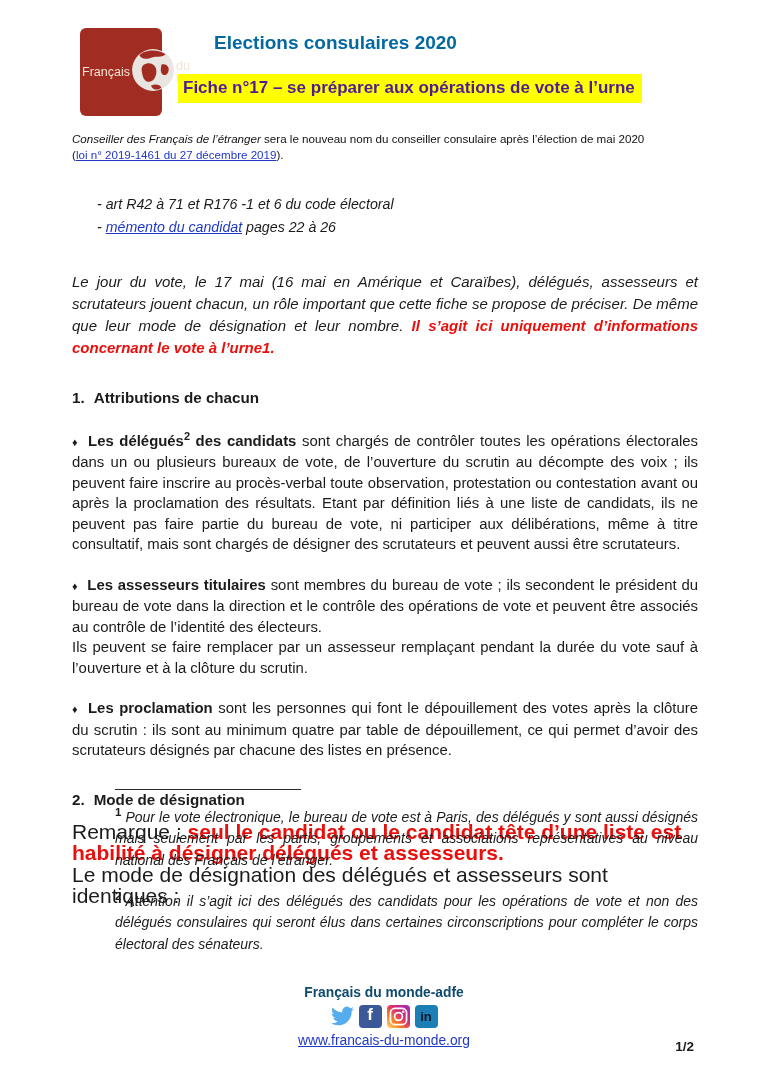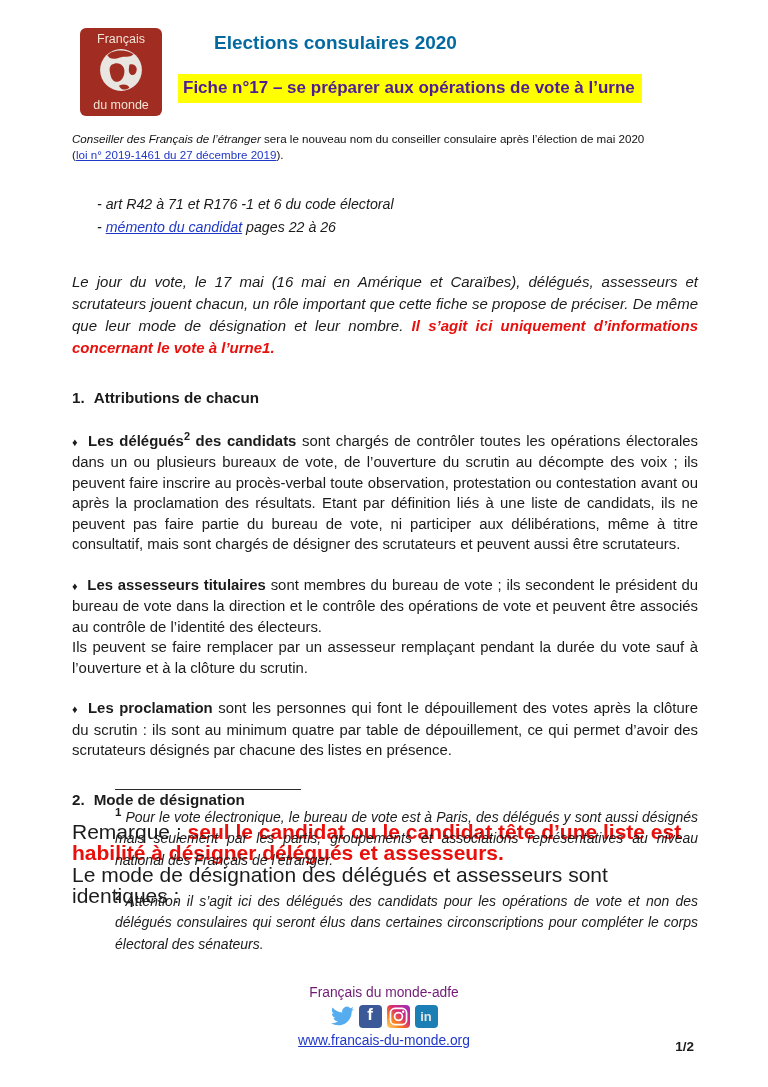--- a/index.html
+++ b/index.html
@@ -12,21 +12,21 @@
     color:#1b1b1b;
     overflow:hidden;
   }
   a { color:#2038C8; text-decoration:underline; cursor:pointer; }
   .content { padding:0 70px 0 72px; }
 
   
   .header { display:flex; align-items:flex-start; margin:28px 70px 0 80px; }
   .logo {
     width:82px; height:88px; background:#A12C21; border-radius:6px;
-    display:flex; flex-direction:column; align-items:center; justify-content:space-between;
+    display:flex; flex-direction:row; align-items:center; justify-content:space-between;
     padding:5px 2px; box-sizing:border-box; flex:0 0 auto;
   }
   .logo .logo-txt { color:#F2E3D5; font-size:12.5px; line-height:1; }
   .h-right { margin-left:16px; padding-top:4px; }
   .doc-title { font-size:19px; font-weight:bold; color:#0369a1;margin-left:36px; }
   .doc-subtitle {
     margin-top:20px; display:inline-block; background:#FFFF00;
     font-size:17px; font-weight:bold; color:#4c1d95; padding:4px 7px 5px 5px;
   }
 
@@ -52,27 +52,27 @@
 
   .remarque { margin-top:13px; font-size:21px; line-height:21.5px; }
 
   
   .footnotes { position:absolute; left:72px; right:70px; top:789px;margin-left:43px; }
   .fn-rule { width:186px; border:0; border-top:1.6px solid #2a2a2a; margin:0 0 12px 0; }
   .footnote { font-style:italic; font-size:14px; line-height:21.5px; margin-bottom:15px; text-align:justify; }
 
   
   .footer { position:absolute; left:0; right:0; top:985px; text-align:center; }
-  .footer-org { color:#701a75; font-weight:normal; font-size:13.8px; }
+  .footer-org { color:#0c4a6e; font-weight:bold; font-size:13.8px; }
   .social { margin-top:4px; display:flex; justify-content:center; align-items:center; gap:5px; height:24px; }
   .icon { width:23px; height:23px; border-radius:4px; box-sizing:border-box; display:flex; align-items:center; justify-content:center; overflow:hidden; }
   .icon-twitter { background:transparent; border-radius:0; }
   .icon-facebook { background:#3B5998; color:#fff; font-weight:bold; font-size:17px; line-height:27px; align-items:flex-end; }
   .icon-instagram { background:linear-gradient(45deg,#FEDA75 0%,#FA7E1E 30%,#D62976 60%,#962FBF 100%); }
-  .icon-linkedin { background:#1B7FB5; color:#e5e5e5; font-weight:bold; font-size:13px; }
+  .icon-linkedin { background:#1B7FB5; color:#0f172a; font-weight:bold; font-size:13px; }
   .footer-url { margin-top:5px; font-size:13.8px; }
   .page-number { position:absolute; top:1039px; right:74px; font-size:13.5px; font-weight:bold; }
 </style>
 </head>
 <body>
 
 <div class="page">
 
   <div class="header">
     <div class="logo">

